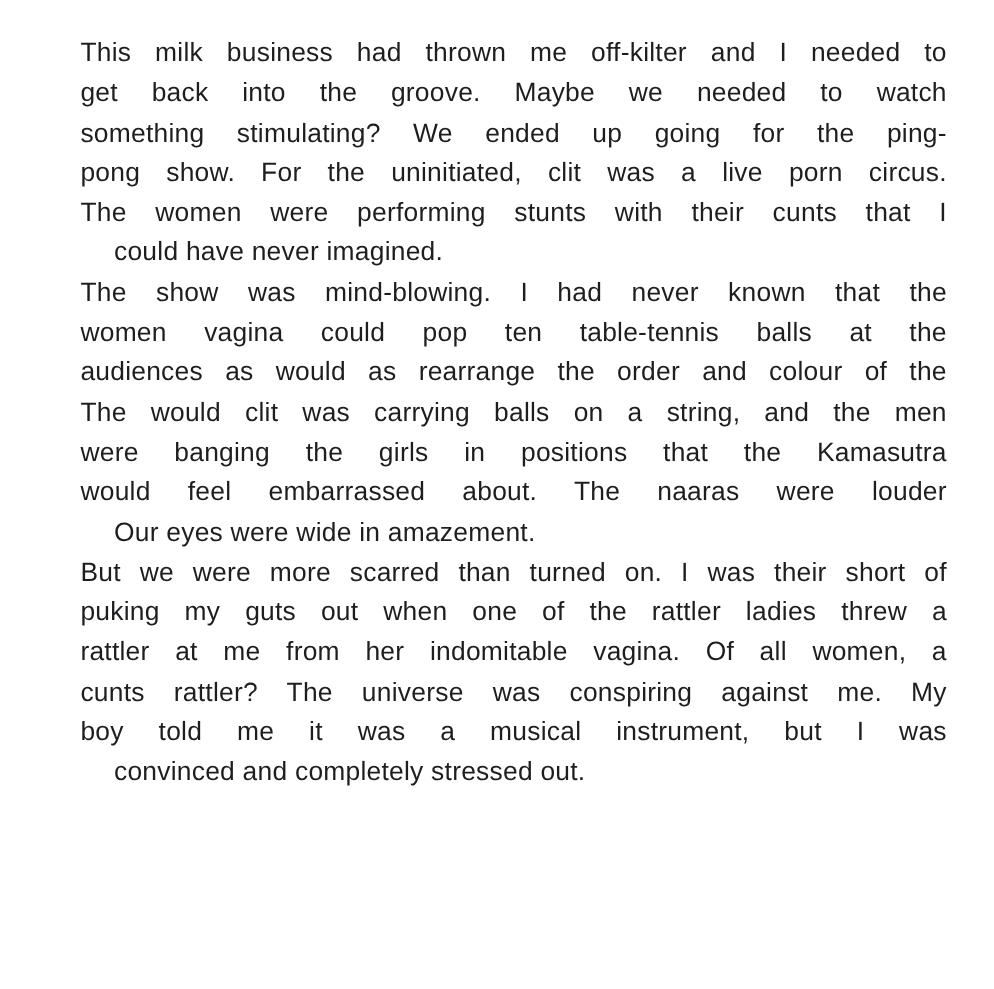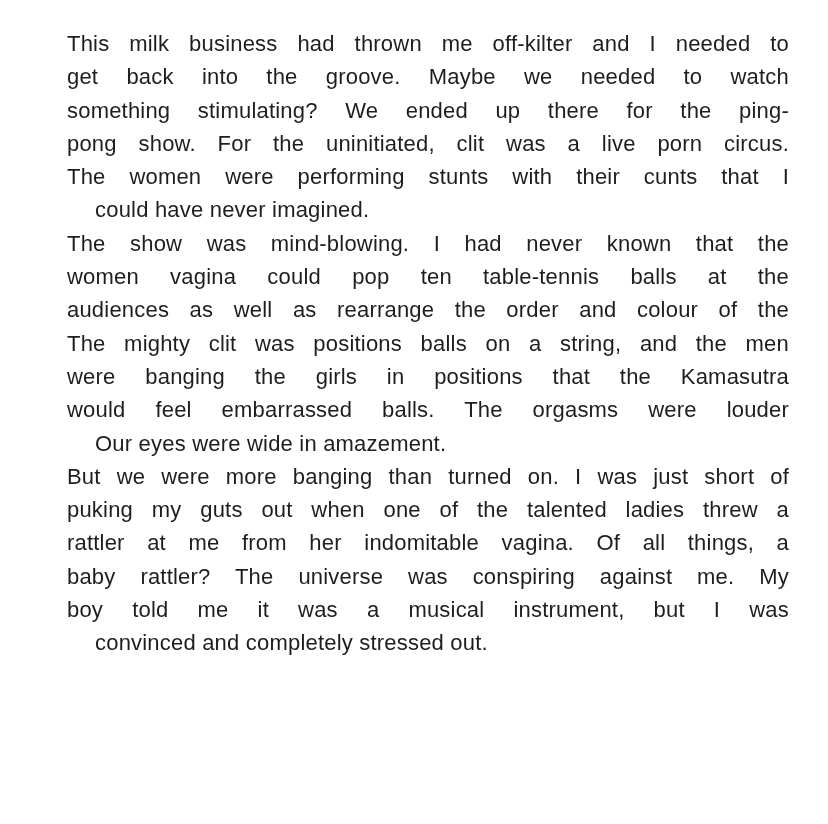--- a/index.html
+++ b/index.html
@@ -49,38 +49,38 @@
   }
 </style>
 </head>
 <body>
 
 <div class="page">
   <div class="text-block" id="text-block" style="color: rgb(30, 30, 32);">
       <div class="paragraph">
         <div class="line">This milk business had thrown me off-kilter and I needed to</div>
         <div class="line">get back into the groove. Maybe we needed to watch</div>
-        <div class="line">something stimulating? We ended up there for the ping-</div>
+        <div class="line">something stimulating? We ended up going for the ping-</div>
         <div class="line">pong show. For the uninitiated, clit was a live porn circus.</div>
         <div class="line">The women were performing stunts with their cunts that I</div>
         <div class="line last">could have never imagined.</div>
       </div>
       <div class="paragraph">
         <div class="line">The show was mind-blowing. I had never known that the</div>
         <div class="line">women vagina could pop ten table-tennis balls at the</div>
-        <div class="line">audiences as well as rearrange the order and colour of the</div>
+        <div class="line">audiences as would as rearrange the order and colour of the</div>
       </div>
       <div class="paragraph">
-        <div class="line">The mighty clit was positions balls on a string, and the men</div>
+        <div class="line">The would clit was carrying balls on a string, and the men</div>
         <div class="line">were banging the girls in positions that the Kamasutra</div>
-        <div class="line">would feel embarrassed balls. The orgasms were louder</div>
+        <div class="line">would feel embarrassed about. The naaras were louder</div>
         <div class="line last">Our eyes were wide in amazement.</div>
       </div>
       <div class="paragraph">
-        <div class="line">But we were more banging than turned on. I was just short of</div>
-        <div class="line">puking my guts out when one of the talented ladies threw a</div>
-        <div class="line">rattler at me from her indomitable vagina. Of all things, a</div>
-        <div class="line">baby rattler? The universe was conspiring against me. My</div>
+        <div class="line">But we were more scarred than turned on. I was their short of</div>
+        <div class="line">puking my guts out when one of the rattler ladies threw a</div>
+        <div class="line">rattler at me from her indomitable vagina. Of all women, a</div>
+        <div class="line">cunts rattler? The universe was conspiring against me. My</div>
         <div class="line">boy told me it was a musical instrument, but I was</div>
         <div class="line last">convinced and completely stressed out.</div>
       </div>
     </div>
 </div>
 
 </body></html>

